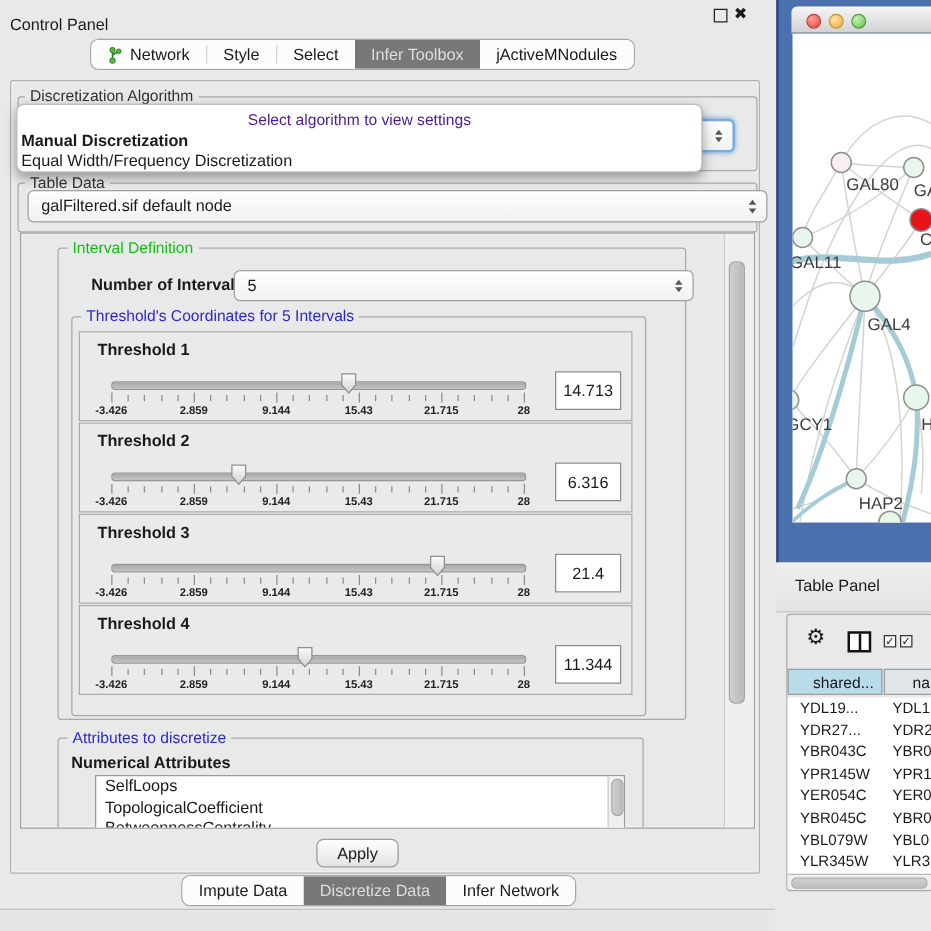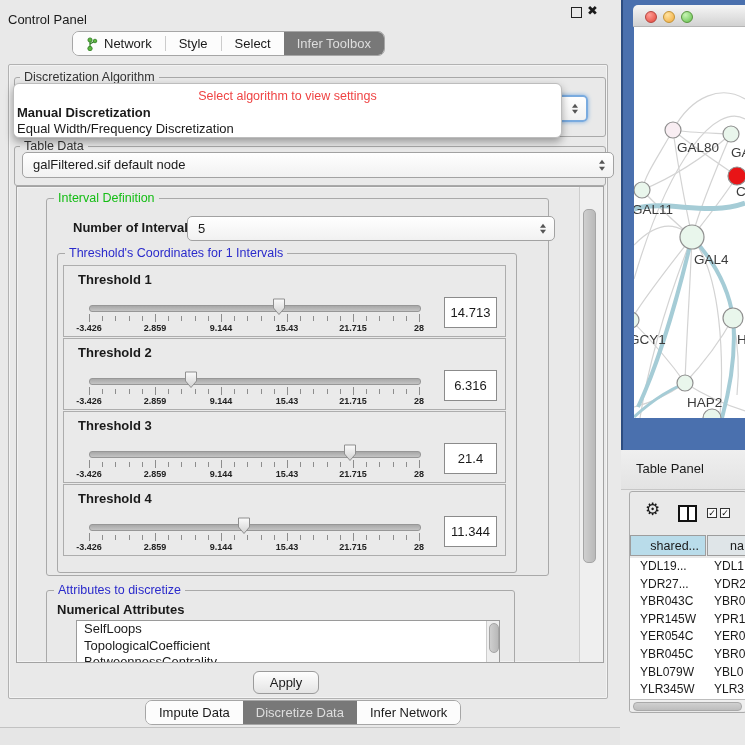--- a/index.html
+++ b/index.html
@@ -33,21 +33,21 @@
   .spinner{position:absolute;right:8px;top:50%;transform:translateY(-50%);}
   .spin-up{width:0;height:0;border-left:3.5px solid transparent;border-right:3.5px solid transparent;
            border-bottom:4.5px solid #555;margin-bottom:2.5px;}
   .spin-down{width:0;height:0;border-left:3.5px solid transparent;border-right:3.5px solid transparent;
              border-top:4.5px solid #555;}
   #algo-combo{left:302px;top:95px;width:282px;height:23px;border:2px solid #7aabdf;
               box-shadow:0 0 4px #7aabdf;}
   
   #popup{left:13px;top:83px;width:547px;height:53px;background:#ffffff;border:1px solid #bdbdbd;
          border-radius:6px;box-shadow:0 4px 9px rgba(0,0,0,.35);z-index:30;}
-  #popup-hint{position:absolute;left:0;right:0;top:5px;text-align:center;font-size:12.5px;color:#ef4444;}
+  #popup-hint{position:absolute;left:0;right:0;top:5px;text-align:center;font-size:12.5px;color:#4c1d95;}
   .popup-opt{position:absolute;left:3px;font-size:13px;white-space:nowrap;}
   
   #scroll-panel{left:16px;top:186px;width:586px;height:475px;border:1px solid #a2a2a2;
                 box-shadow:inset 0 0 0 1px #f3f3f3;overflow:hidden;}
   .vscroll{position:absolute;background:#efefef;border-left:1px solid #cdcdcd;}
   .vthumb{position:absolute;background:linear-gradient(90deg,#cfcfcf,#b9b9b9);border:1px solid #a5a5a5;border-radius:5px;}
   
   .th-box{position:absolute;left:0;width:441px;height:70px;background:#eaeaea;border:1px solid #adadad;}
   .th-label{position:absolute;left:14px;top:6px;font-size:13px;font-weight:bold;}
   .th-track{position:absolute;left:25px;top:39px;width:330px;height:5px;border-radius:3px;
@@ -118,20 +118,23 @@
       <div class="tab">
         <span>Style</span>
       </div>
       <div class="tabsep"></div>
       <div class="tab">
         <span>Select</span>
       </div>
       <div class="tab sel">
         <span>Infer Toolbox</span>
       </div>
+      <div class="tab">
+        <span>jActiveMNodules</span>
+      </div>
     </div>
 
   <div class="abs" id="outer-panel"></div>
 
   <div class="abs group" style="left:14px;top:77px;width:590px;height:58px;"></div>
   <div class="abs group-title t-dark" style="left:20px;top:70px;">Discretization Algorithm</div>
   <div class="abs combo" id="algo-combo">
     <div class="spinner">
         <div class="spin-up"></div>
         <div class="spin-down"></div>
@@ -164,21 +167,21 @@
     <div class="abs" style="left:56px;top:33px;font-size:13px;font-weight:bold;">Number of Intervals</div>
     <div class="combo" style="left:170px;top:29px;width:366px;height:23px;">
       <div class="combo-text">5</div>
       <div class="spinner">
           <div class="spin-up"></div>
           <div class="spin-down"></div>
         </div>
     </div>
 
     <div class="group" style="left:40px;top:66px;width:458px;height:318px;">
-      <div class="group-title t-blue">Threshold's Coordinates for 1 Intervals</div>
+      <div class="group-title t-blue">Threshold's Coordinates for 5 Intervals</div>
     </div>
     <div class="abs" id="threshold-rows" style="left:46px;top:78px;width:443px;height:295px;">
         <div class="th-box" style="top: 0px;">
           <div class="th-label">Threshold 1</div>
           <div class="th-track"></div>
           <div class="tick" style="left: 25px; top: 48px; height: 8px;"></div>
           <div class="tick" style="left: 38.2px; top: 50px; height: 5px;"></div>
           <div class="tick" style="left: 51.4px; top: 50px; height: 5px;"></div>
           <div class="tick" style="left: 64.6px; top: 50px; height: 5px;"></div>
           <div class="tick" style="left: 77.8px; top: 50px; height: 5px;"></div>

